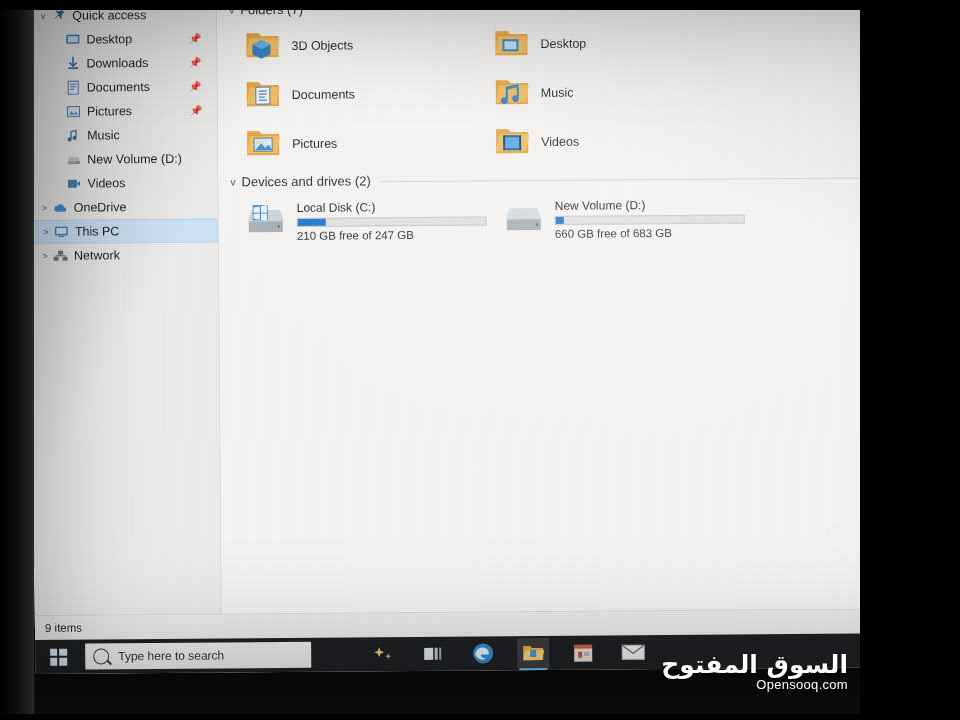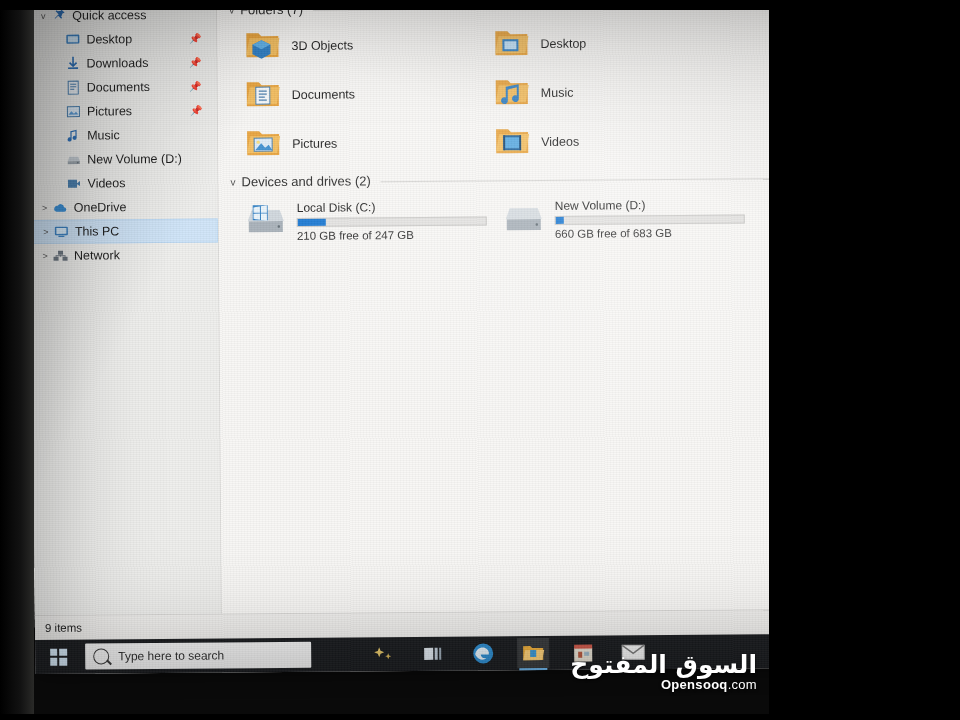--- a/index.html
+++ b/index.html
@@ -8,21 +8,21 @@
     background: #000;
   }
   body {
     width: 960px;
     height: 720px;
     overflow: hidden;
     font-family: "Liberation Sans", sans-serif;
   }
   #screenshot {
     position: relative;
-    width: 769px;
+    width: 860px;
     height: 720px;
     background: #0a0a0a;
     overflow: hidden;
   }
   
   #screen {
     position: absolute;
     left: 30px;
     top: -6px;
     width: 936px;
@@ -318,21 +318,21 @@
     color: #ffffff;
     text-shadow: 0 1px 3px rgba(0,0,0,0.8);
     direction: rtl;
   }
   .wm-en {
     font-size: 13px;
     color: #ffffff;
     text-shadow: 0 1px 3px rgba(0,0,0,0.8);
     letter-spacing: .3px;
   }
-  .wm-en b { font-weight: bold; }
+  .wm-en b { font-weight: normal; }
 
   .cursor {
     position: absolute;
     left: 895px;
     top: 328px;
     z-index: 55;
   }
   .busy-ring {
     position: absolute;
     left: 8px; top: -6px;

